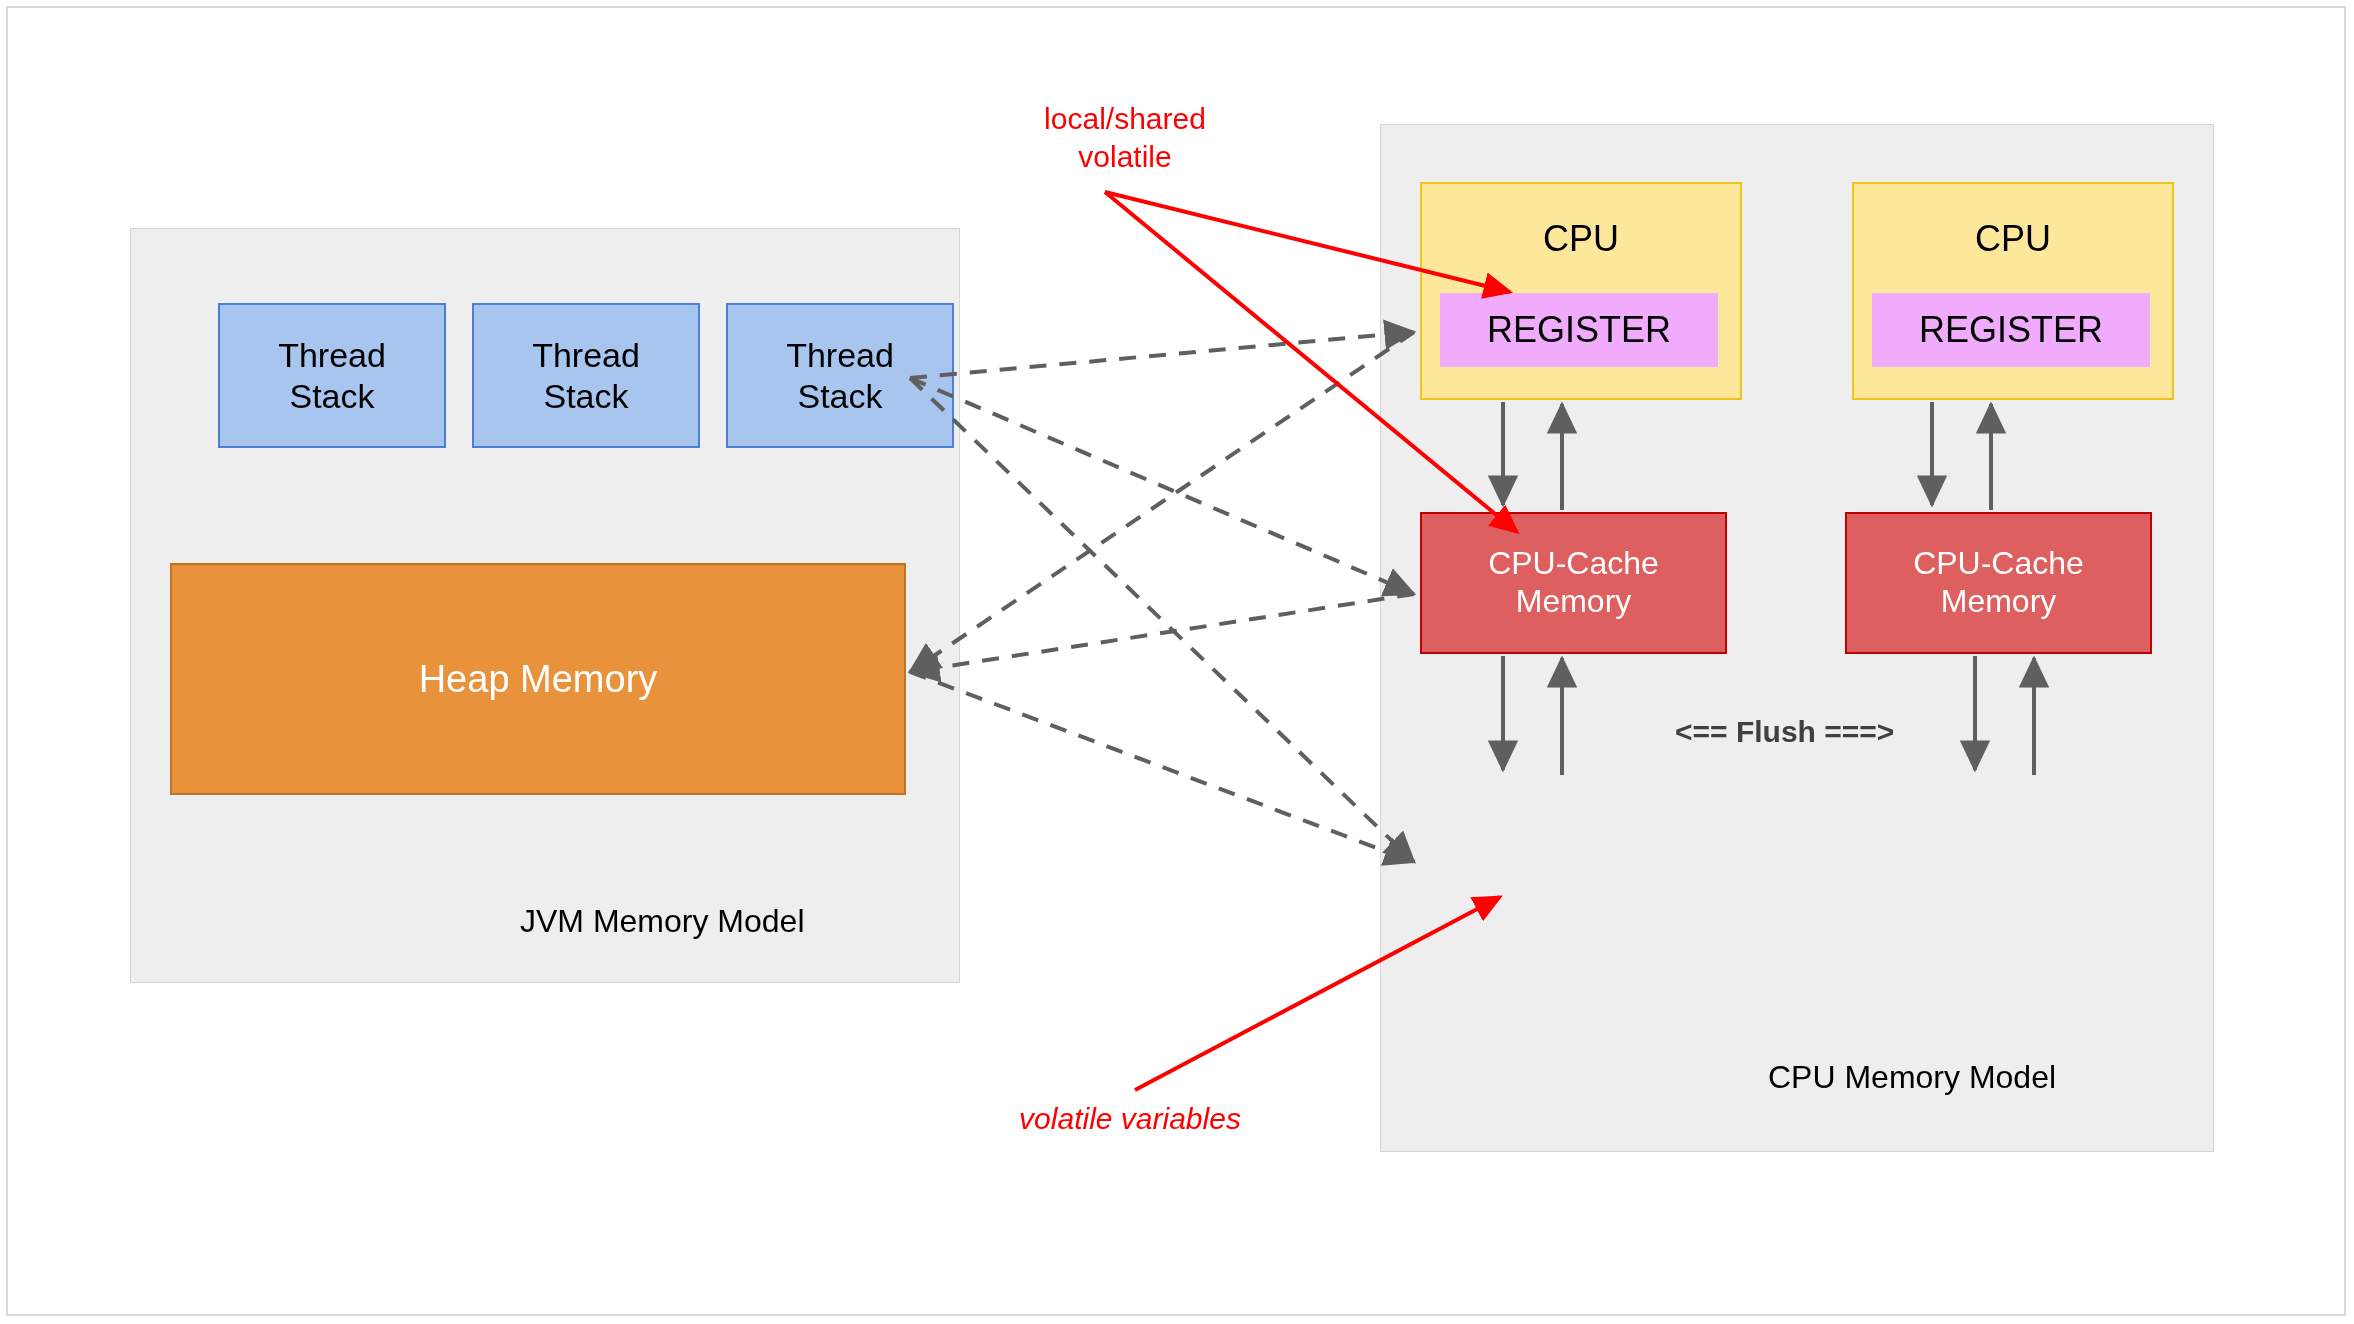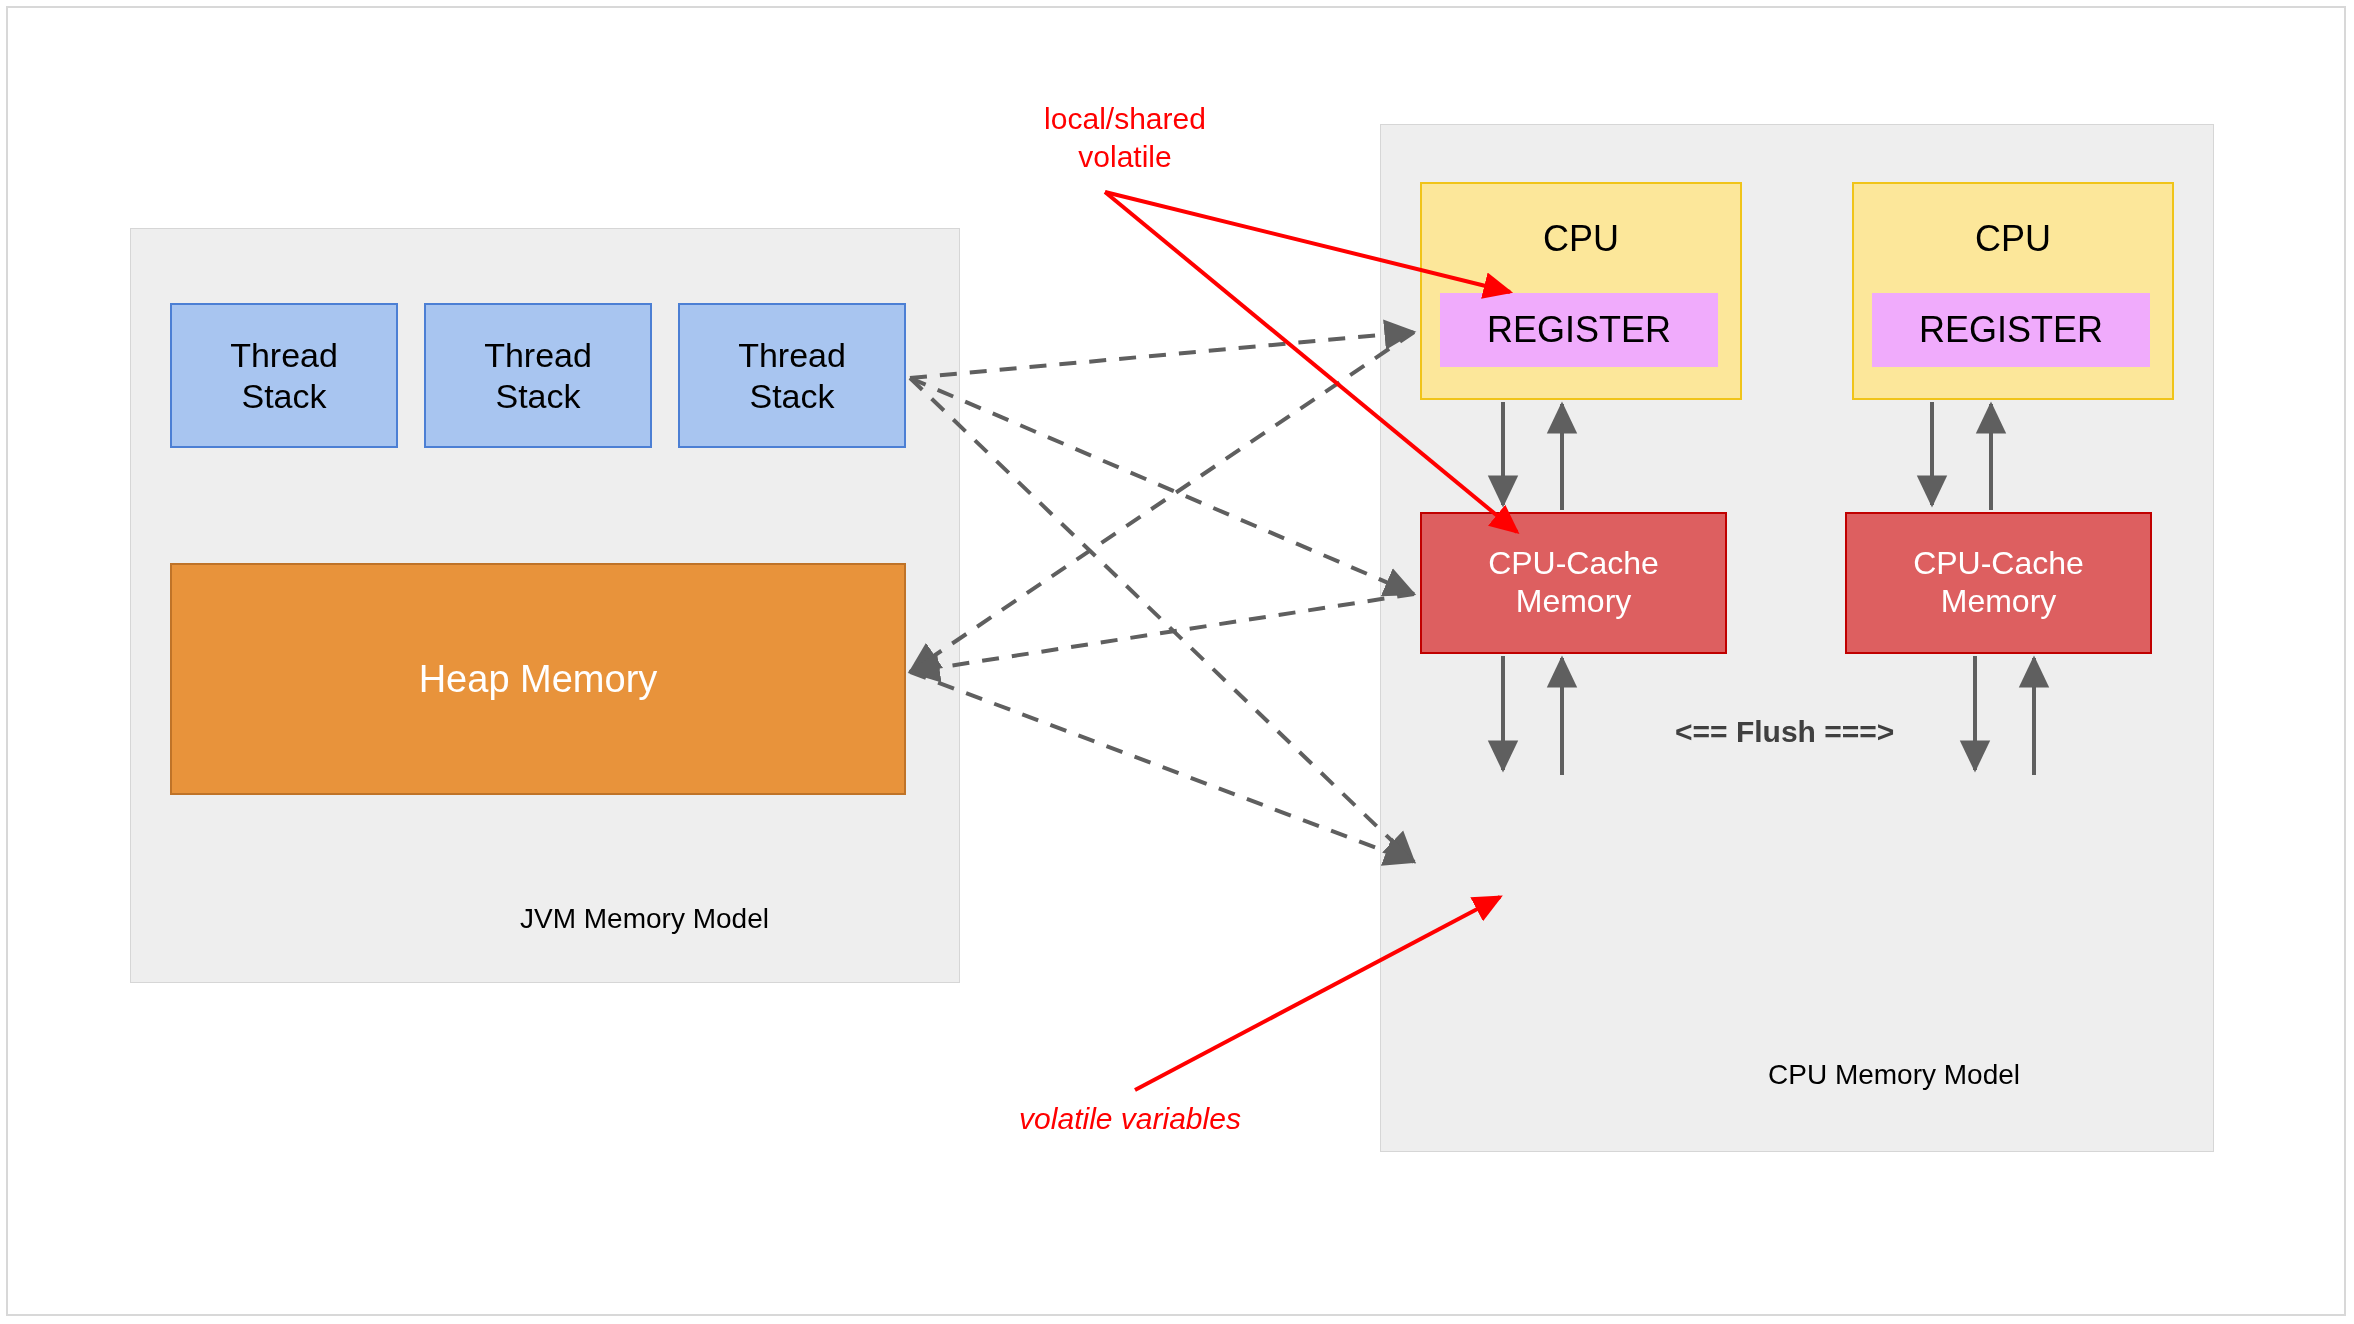--- a/index.html
+++ b/index.html
@@ -27,40 +27,41 @@
 
   .panel {
     position: absolute;
     background: #eeeeee;
     border: 1px solid #d6d6d6;
     box-sizing: border-box;
   }
   .panel-title {
     position: absolute;
     color: #000000;
-    font-size: 28px;
+    font-size: 32px;
     font-weight: 400;
     white-space: nowrap;
   }
 
   .node {
     position: absolute;
     box-sizing: border-box;
     display: flex;
     align-items: center;
     justify-content: center;
     text-align: center;
     line-height: 1.18;
   }
 
   .thread-stack {
     background: #a8c5f0;
     border: 2px solid #4c7fd4;
     color: #000000;
     font-size: 34px;
+    margin-left: 48px;
   }
   .heap {
     background: #e8933b;
     border: 2px solid #bf7328;
     color: #ffffff;
     font-size: 38px;
   }
   .cpu {
     background: #fce79a;
     border: 2px solid #f0c419;

